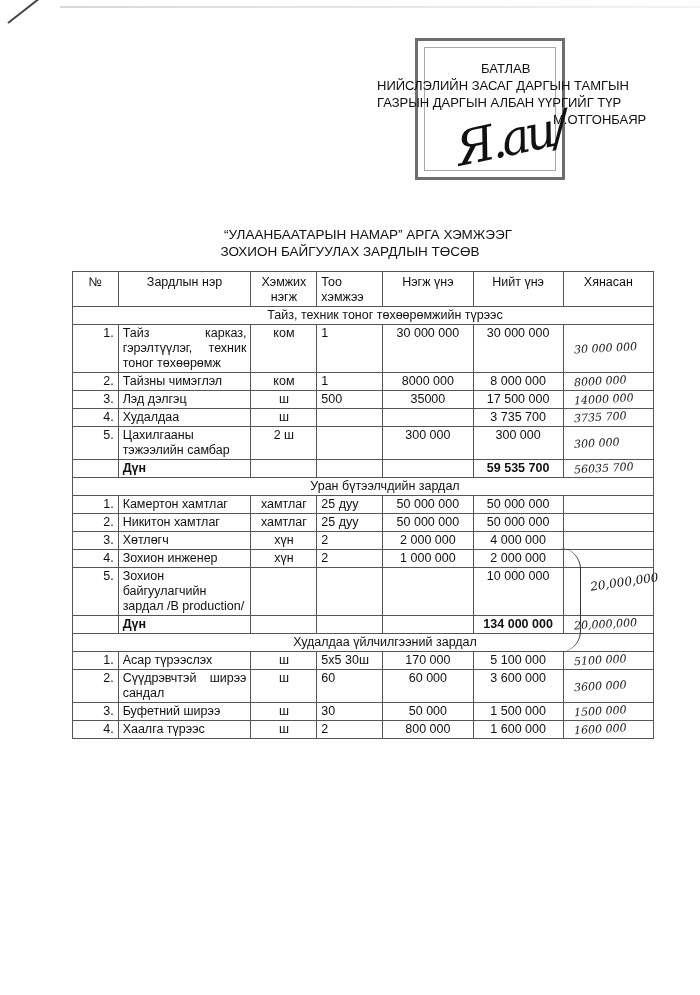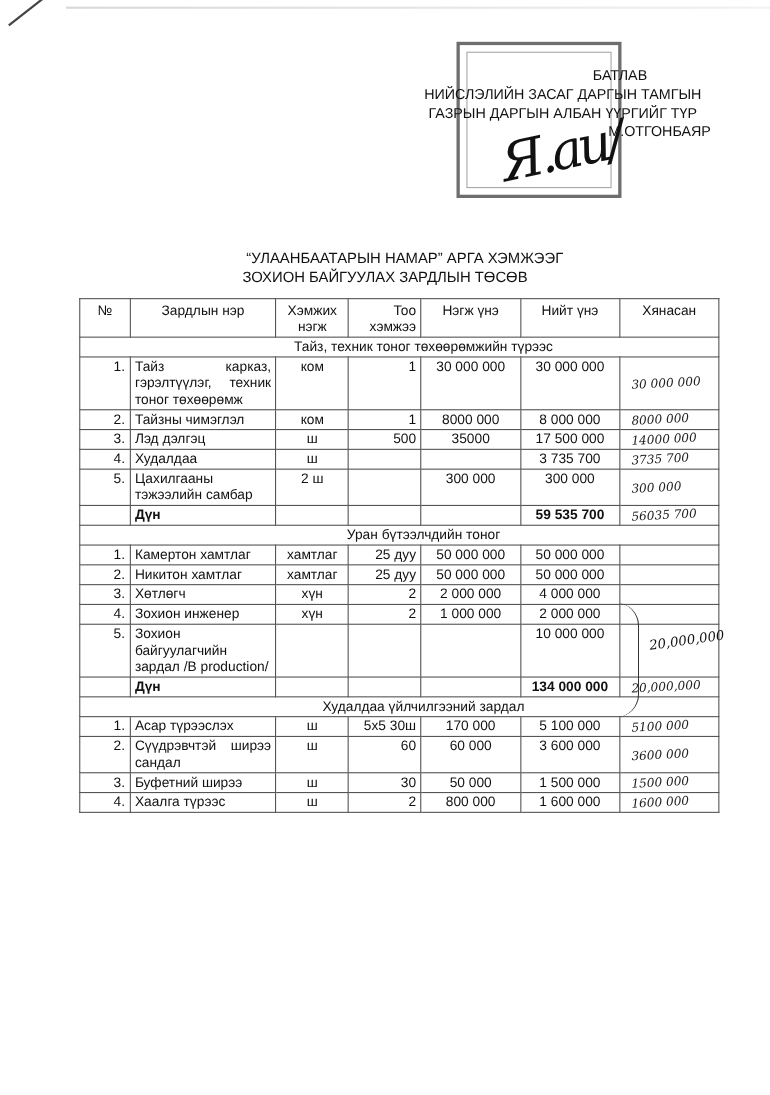--- a/index.html
+++ b/index.html
@@ -7,36 +7,36 @@
       width: 700px; height: 995px; background: #ffffff; position: relative;
       overflow: hidden; font-family: "Liberation Sans", sans-serif; color: #111;
     }
     .topline { position: absolute; top: 6px; left: 60px; right: 0; height: 2px; background: linear-gradient(to right, rgba(0,0,0,0.15), rgba(0,0,0,0.05)); }
     .corner-mark { position: absolute; left: 8px; top: 22px; width: 62px; height: 2px; background: #444; transform: rotate(-38deg); transform-origin: left center; }
     .stamp {
       position: absolute; left: 415px; top: 38px; width: 150px; height: 142px;
       border: 3px solid #555; box-sizing: border-box; opacity: 0.85;
     }
     .stamp-inner { position: absolute; left: 6px; top: 6px; right: 6px; bottom: 6px; border: 1px solid #999; }
-    .approval { position: absolute; left: 377px; top: 60px; font-size: 13px; line-height: 17px; text-align: center; }
+    .approval { position: absolute; left: 377px; top: 60px; font-size: 13px; line-height: 17px; }
     .approval .l1 { padding-left: 104px; }
     .approval .sig-line { padding-left: 176px; }
     .signature {
       position: absolute; left: 455px; top: 110px; font-family: "DejaVu Serif", serif;
       font-style: italic; font-size: 48px; color: #111; transform: rotate(-12deg); letter-spacing: -4px;
     }
     .title { position: absolute; top: 226px; left: 0; width: 700px; text-align: center; font-size: 13.5px; line-height: 17px; }
     .title .t1 { padding-left: 36px; }
     table { position: absolute; left: 72px; top: 271px; width: 582px; border-collapse: collapse; font-size: 12.5px; }
     td, th { border: 1px solid #555; padding: 1px 4px; vertical-align: top; line-height: 15px; font-weight: normal; }
     th { text-align: center; padding-top: 3px; height: 30px; }
     .c-no { width: 36px; text-align: right; }
     .c-name { width: 122px; }
     .c-unit { width: 56px; text-align: center; }
-    .c-qty { width: 56px; text-align: right; }
+    .c-qty { width: 56px; text-align: left; }
     .c-price { width: 80px; text-align: center; }
     .c-total { width: 80px; text-align: center; }
     .c-check { width: 80px; }
     .section td { text-align: center; padding-left: 48px; }
     .justify { text-align: justify; text-align-last: left; margin-top: 42px; }
     .bold { font-weight: bold; }
     .hand { font-family: "DejaVu Serif", serif; font-style: italic; font-size: 11px; color: #222; white-space: nowrap; display: inline-block; transform: rotate(-3deg); padding-left: 6px; }
     .brace { position: absolute; left: 560px; top: 548px; width: 20px; height: 104px; border-right: 1.5px solid #333; border-radius: 0 30px 30px 0; }
     .brace-hand { position: absolute; left: 590px; top: 575px; font-family: "DejaVu Serif", serif; font-style: italic; font-size: 12px; transform: rotate(-8deg); }
   </style>
@@ -127,21 +127,21 @@
       <tr>
         <td class="c-no"></td>
         <td class="c-name bold">Дүн</td>
         <td class="c-unit"></td>
         <td class="c-qty"></td>
         <td class="c-price"></td>
         <td class="c-total bold">59 535 700</td>
         <td class="c-check"><span class="hand">56035 700</span></td>
       </tr>
       <tr class="section">
-        <td colspan="7">Уран бүтээлчдийн тоног</td>
+        <td colspan="7">Уран бүтээлчдийн зардал</td>
       </tr>
       <tr>
         <td class="c-no">1.</td>
         <td class="c-name justify">Камертон хамтлаг</td>
         <td class="c-unit">хамтлаг</td>
         <td class="c-qty">25 дуу</td>
         <td class="c-price">50 000 000</td>
         <td class="c-total">50 000 000</td>
         <td class="c-check" style="vertical-align: middle;"><span class="hand"></span></td>
       </tr>

